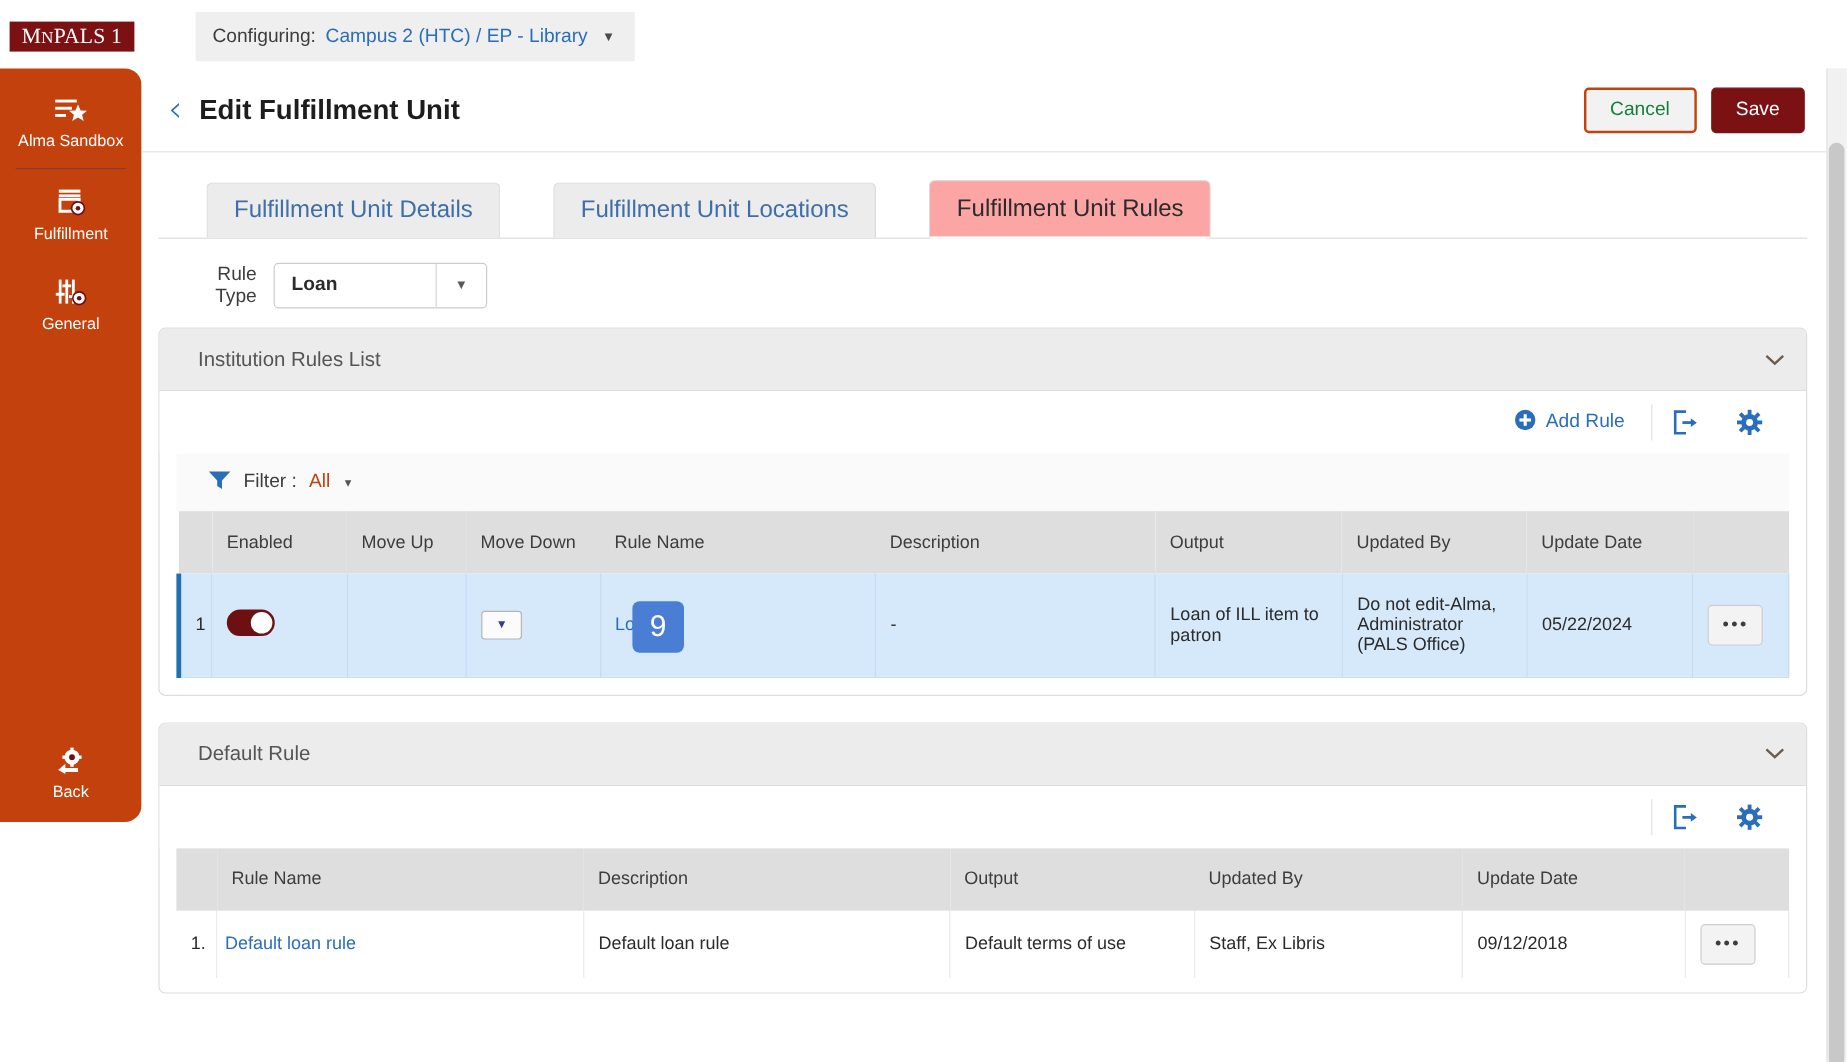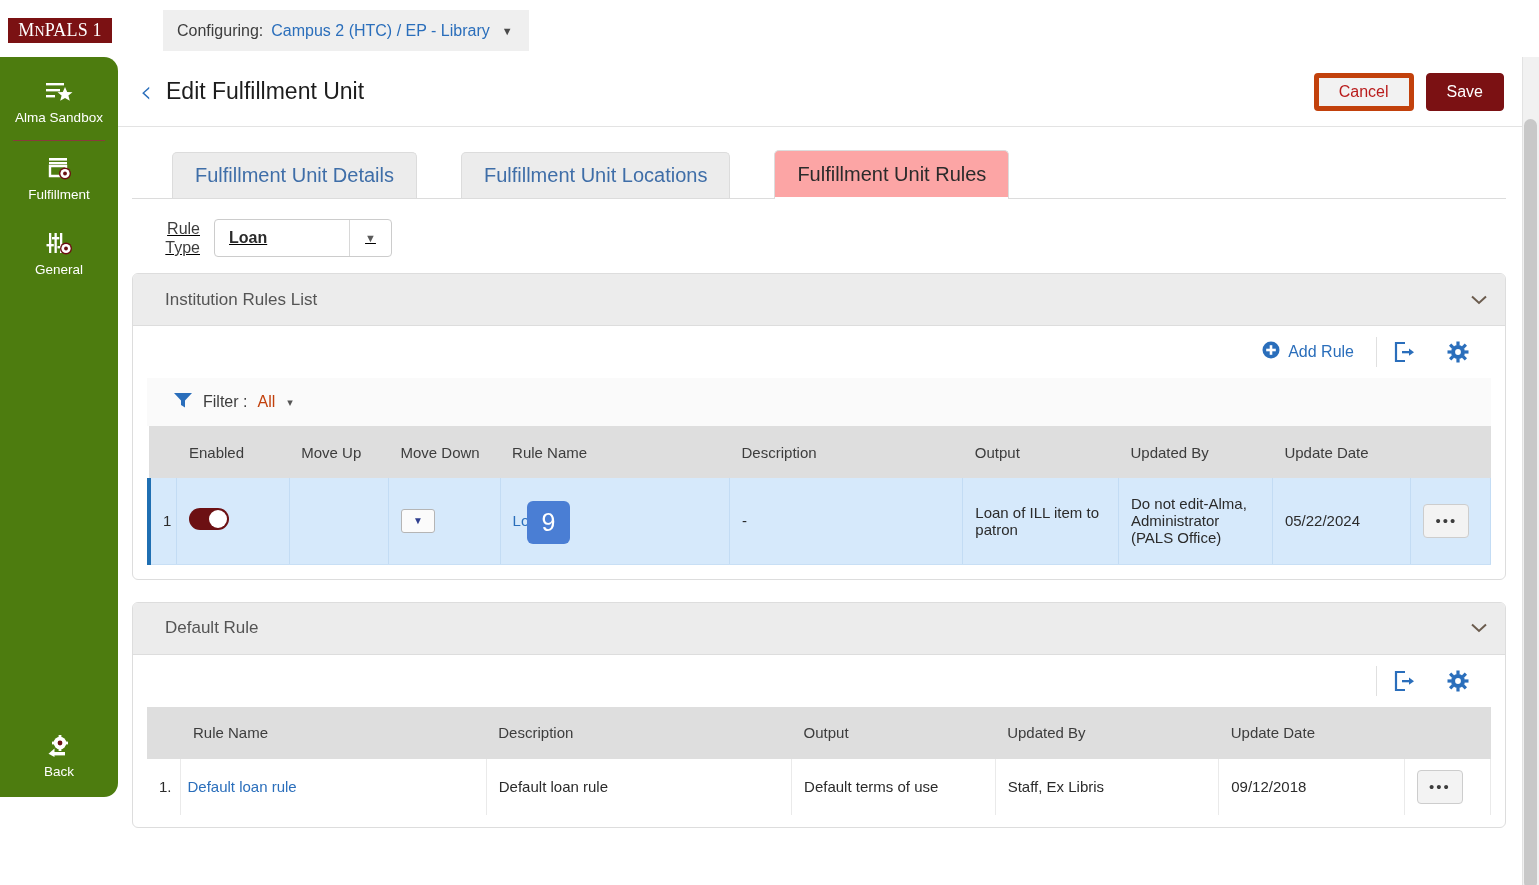--- a/index.html
+++ b/index.html
@@ -47,22 +47,22 @@
   }
   .configbar .lbl { color: #3d3d3d; }
   .configbar .val { color: #2a6ebb; }
   .configbar .caret {
     color: #4a4a4a; font-size: 11px; margin-left: 4px;
   }
 
   
   .sidebar {
     position: absolute; left: 0; top: 57px;
-    width: 118px; height: 740px;
-    background: #4d7c0f;
+    width: 118px; height: 628px;
+    background: #c2410c;
     border-top-right-radius: 14px;
     border-bottom-right-radius: 14px;
     color: #ffffff;
   }
   .side-item {
     width: 118px;
     display: flex; flex-direction: column;
     align-items: center; justify-content: center;
     gap: 6px;
     color: #ffffff;
@@ -97,34 +97,34 @@
     display: flex; align-items: center;
     padding: 0 20px 0 14px;
   }
   .back-chev {
     color: #2a6ebb; font-size: 30px; font-weight: 300;
     line-height: 1; width: 28px; text-align: center;
     cursor: pointer; margin-right: 6px;
     font-family: "DejaVu Sans", sans-serif;
   }
   .page-title {
-    font-size: 23px; color: #1d1d1d; font-weight: 400;
+    font-size: 23px; color: #1d1d1d; font-weight: 700;
   }
   .head-actions {
     position: absolute; right: 18px; top: 16px;
     display: flex; gap: 12px; align-items: center;
   }
   .btn {
     height: 38px; border-radius: 4px;
     font-size: 16px; cursor: pointer;
     display: flex; align-items: center; justify-content: center;
     padding: 0 20px;
   }
   .btn-cancel {
-    background: #f2f2f2; border: 5px solid #c2410c; color: #b91c1c;
+    background: #f2f2f2; border: 2px solid #c2410c; color: #15803d;
   }
   .btn-save {
     background: #7b1113; border: 1px solid #7b1113; color: #ffffff;
   }
 
   
   .tabs {
     position: relative;
     margin: 24px 16px 0 14px;
     height: 48px;
@@ -152,22 +152,21 @@
     z-index: 2;
   }
   .tab.active::after {
     content: ""; position: absolute; left: 0; right: 0; bottom: -1px;
     height: 2px; background: #ffffff;
   }
 
   
   .ruletype-row {
     display: flex; align-items: center;
-    padding: 20px 0 16px 30px;
-    text-decoration: underline;
+    padding: 20px 0 16px 44px;
   }
   .ruletype-label {
     width: 52px; font-size: 16px; color: #3d3d3d; text-align: right;
     line-height: 19px; margin-right: 14px;
   }
   .select-box {
     display: flex; height: 38px;
     border: 1px solid #cccccc; border-radius: 4px;
     background: #ffffff; overflow: hidden;
   }

